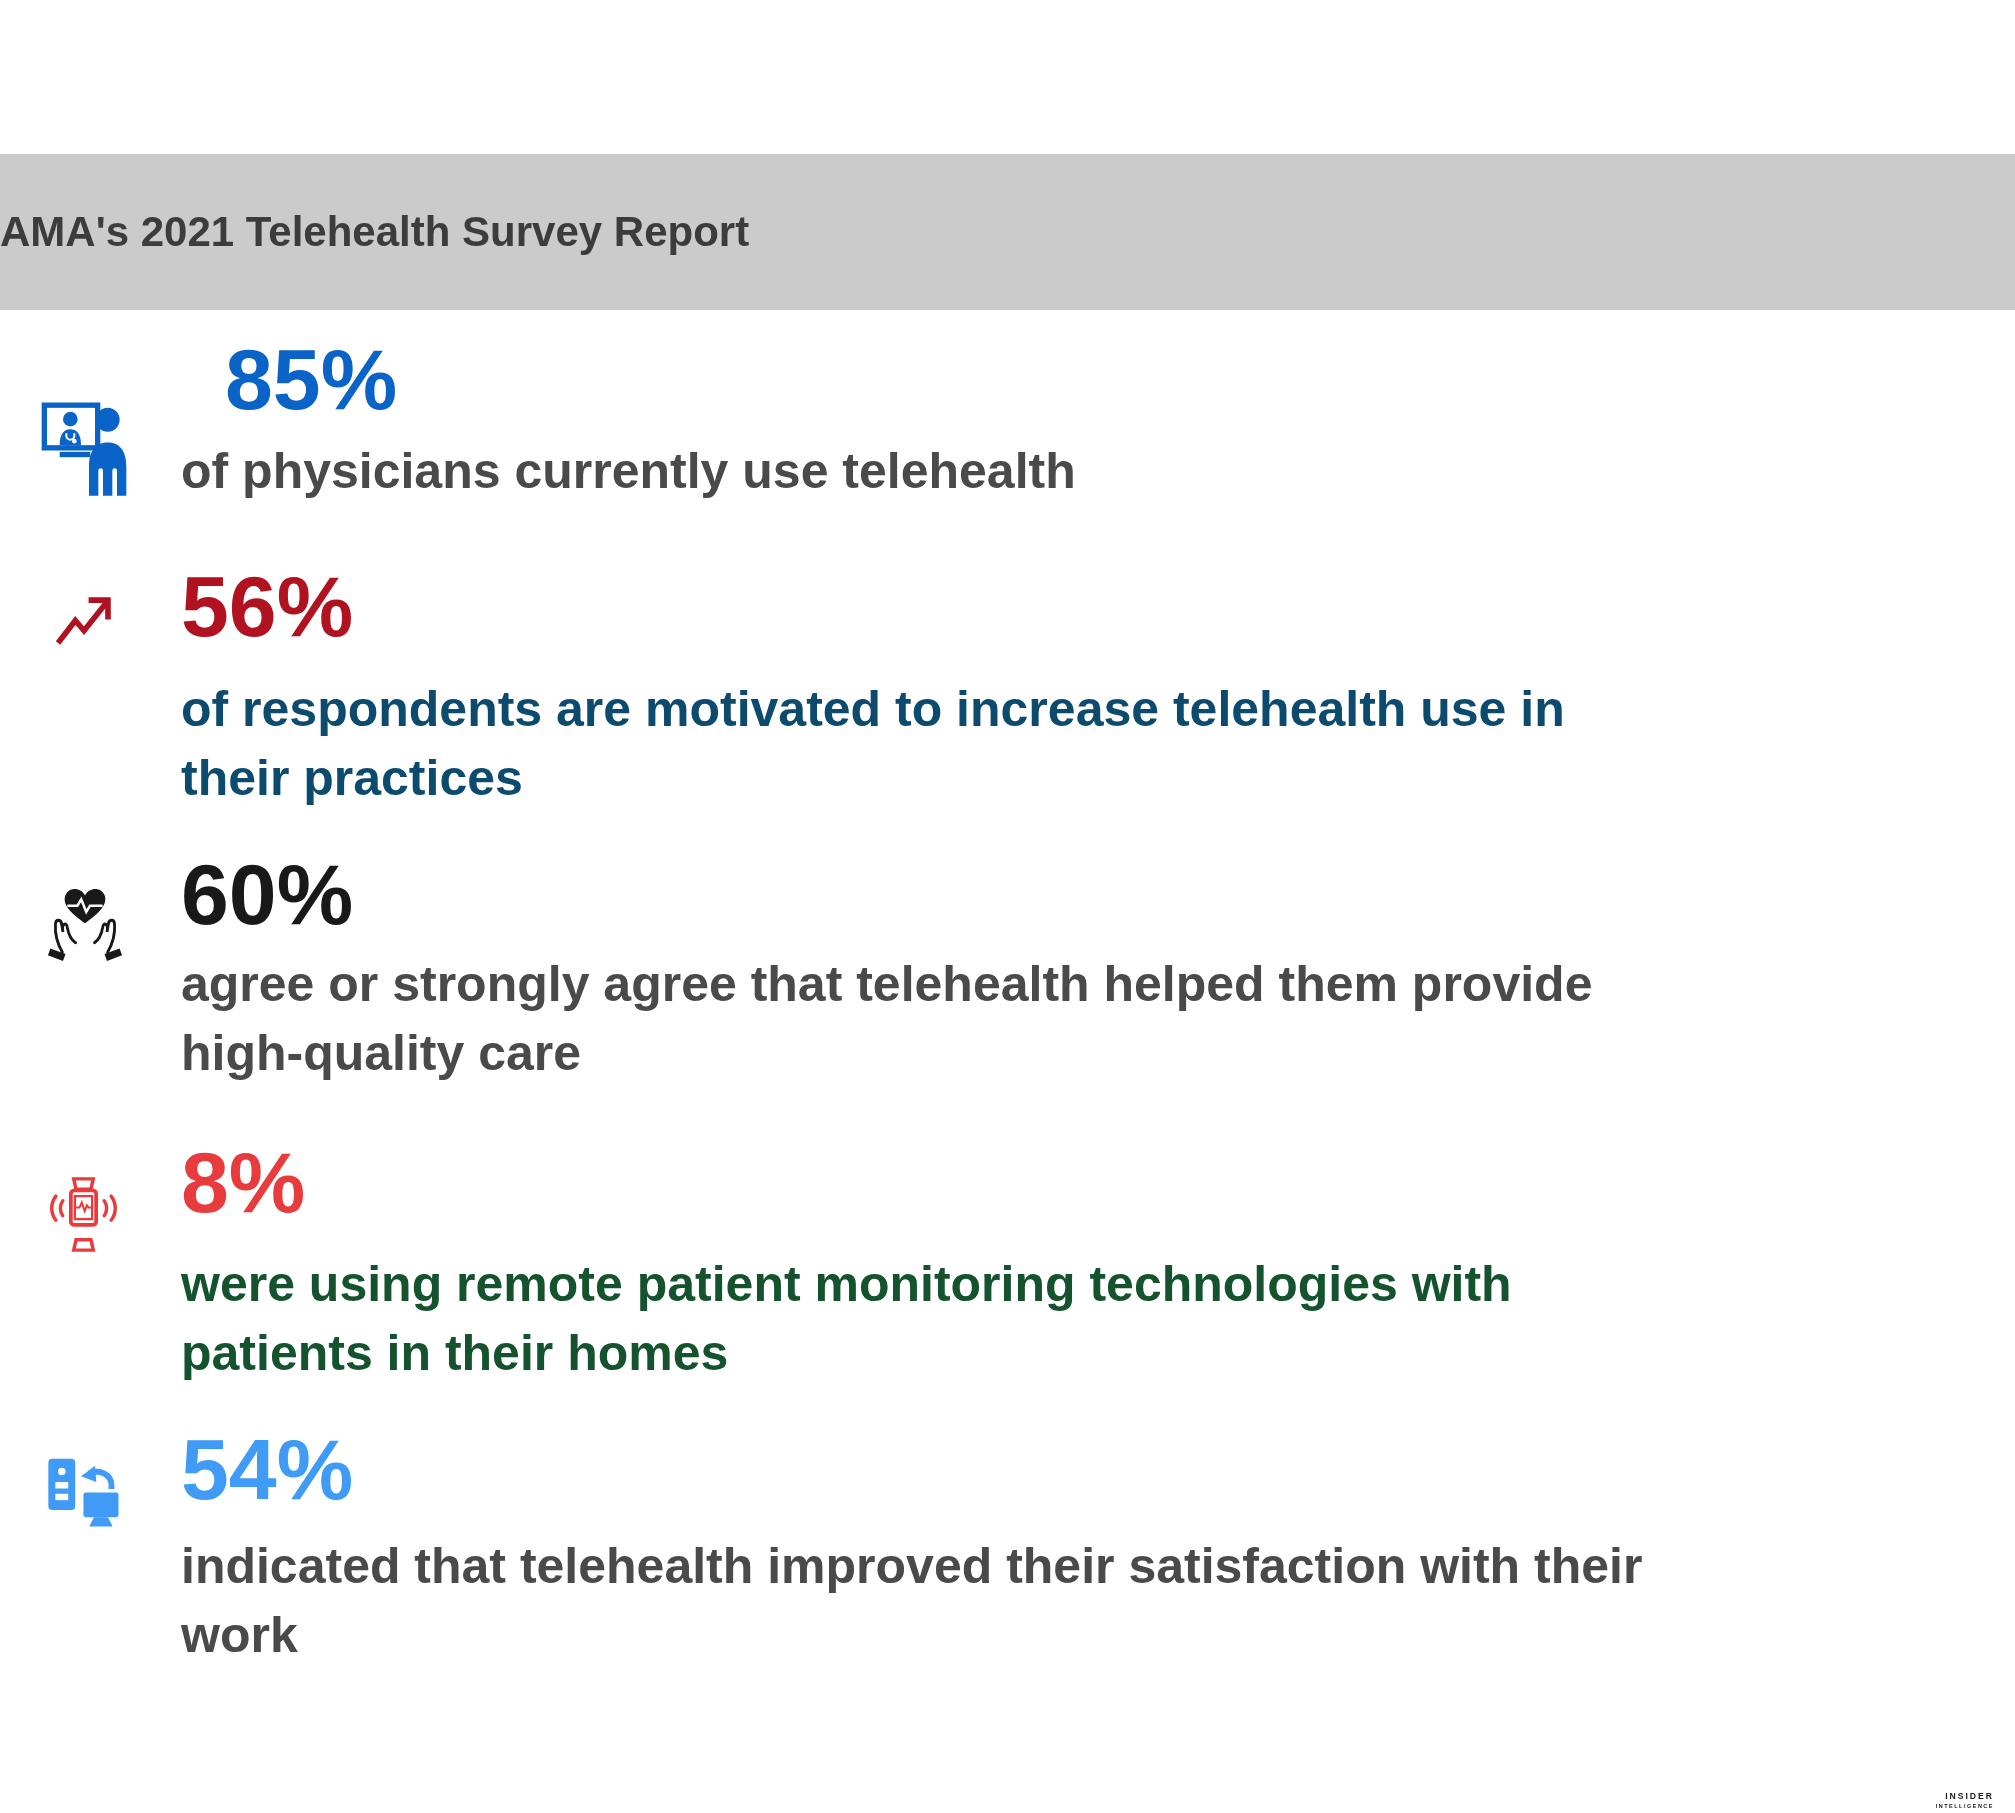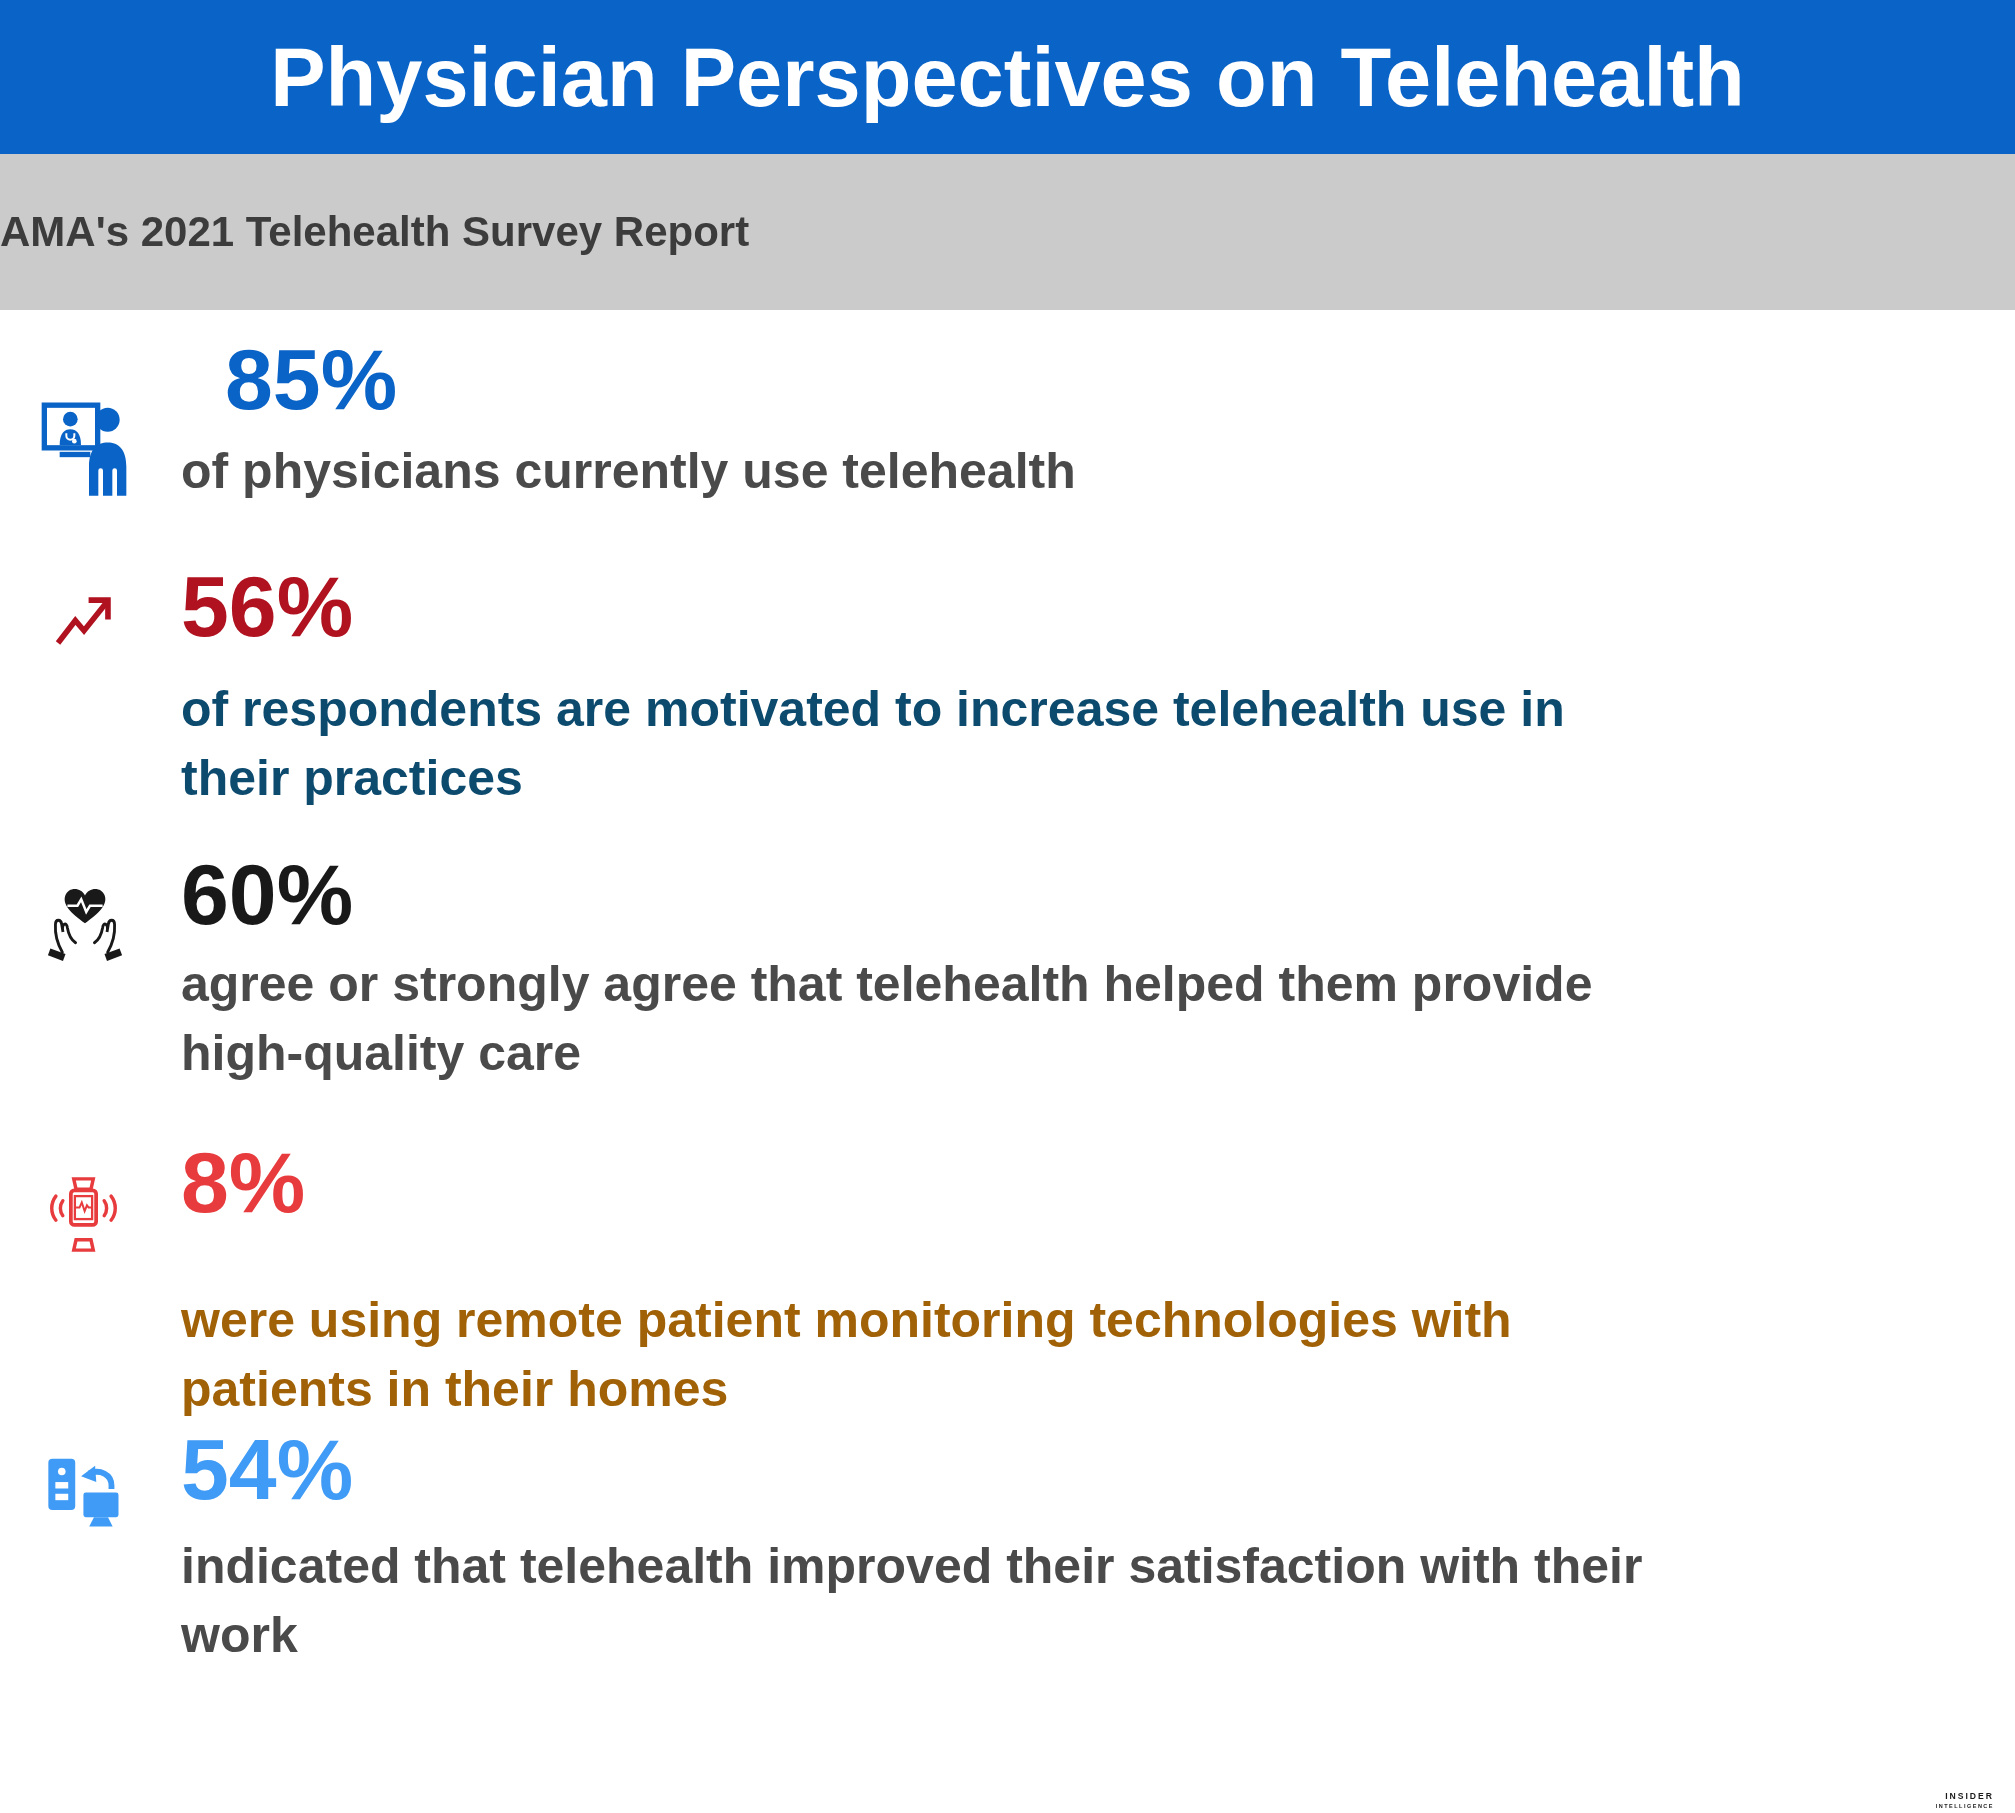--- a/index.html
+++ b/index.html
@@ -46,23 +46,20 @@
     position:absolute;right:21px;bottom:5px;text-align:right;line-height:1;
   }
   .brand .b1{font-size:8.6px;font-weight:700;letter-spacing:2px;}
   .brand .b2{font-size:5.5px;font-weight:700;letter-spacing:1.5px;margin-top:2.5px;}
 </style>
 </head>
 <body>
 
 <div id="canvas">
 
-  <header class="header" style="background-color: rgb(10, 99, 198); color: rgb(255, 255, 255);">
-    <h1>Physician Perspectives on Telehealth</h1>
-  </header>
 
   <div class="subheader" style="background-color: rgb(203, 203, 203); color: rgb(60, 60, 60);">
     <div class="subtitle">AMA's 2021 Telehealth Survey Report</div>
   </div>
 
   <section class="stat" style="color: rgb(10, 99, 198);">
     <span class="icon i1">
       <svg viewBox="0 0 132 148" preserveAspectRatio="xMidYMid meet" aria-hidden="true">
         <rect x="5" y="12" width="80" height="64" fill="none" stroke="currentColor" stroke-width="8"></rect>
         <circle cx="44" cy="33" r="11" fill="currentColor"></circle>
@@ -114,21 +111,21 @@
         <rect x="45" y="26" width="44" height="60" rx="6" fill="none" stroke="currentColor" stroke-width="6.5"></rect>
         <rect x="52" y="36" width="30" height="40" fill="none" stroke="currentColor" stroke-width="4"></rect>
         <polyline points="54,56 60,56 64,47 69,62 73,52 76,56 80,56" fill="none" stroke="currentColor" stroke-width="3.5"></polyline>
         <path d="M31 44 A22 22 0 0 0 31 70" fill="none" stroke="currentColor" stroke-width="6" stroke-linecap="round"></path>
         <path d="M19 36 A34 34 0 0 0 19 78" fill="none" stroke="currentColor" stroke-width="6" stroke-linecap="round"></path>
         <path d="M103 44 A22 22 0 0 1 103 70" fill="none" stroke="currentColor" stroke-width="6" stroke-linecap="round"></path>
         <path d="M115 36 A34 34 0 0 1 115 78" fill="none" stroke="currentColor" stroke-width="6" stroke-linecap="round"></path>
       </svg>
     </span>
     <div class="pct p4">8%</div>
-    <div class="desc d4" style="color: #a16207; margin-top: 36px;">were using remote patient monitoring technologies with
+    <div class="desc d4" style="color: #14532d;">were using remote patient monitoring technologies with
 patients in their homes</div>
   </section>
 
   <section class="stat" style="color: rgb(63, 155, 245);">
     <span class="icon i5">
       <svg viewBox="0 0 130 130" preserveAspectRatio="xMidYMid meet" aria-hidden="true">
         <rect x="4" y="8" width="46" height="88" rx="7" fill="currentColor"></rect>
         <circle cx="27" cy="30" r="6.5" fill="#fff"></circle>
         <rect x="16" y="48" width="22" height="11" fill="#fff"></rect>
         <rect x="16" y="68" width="22" height="11" fill="#fff"></rect>

